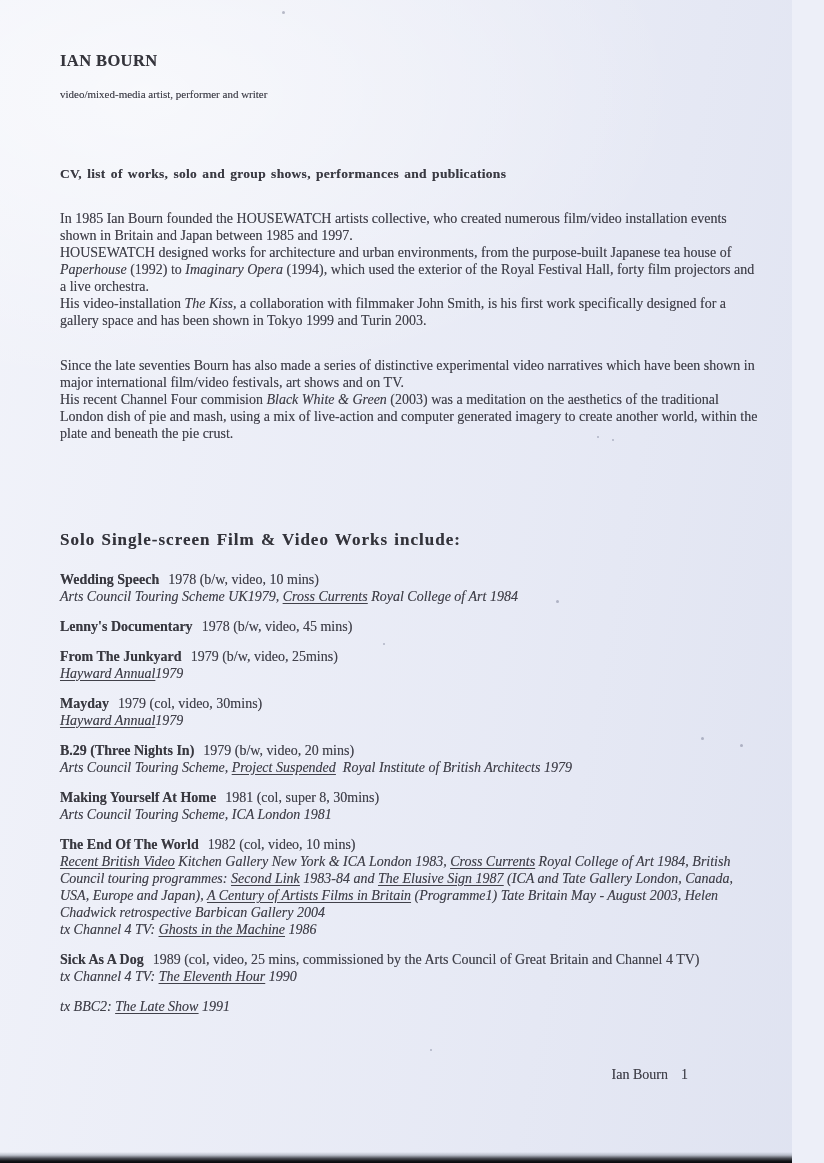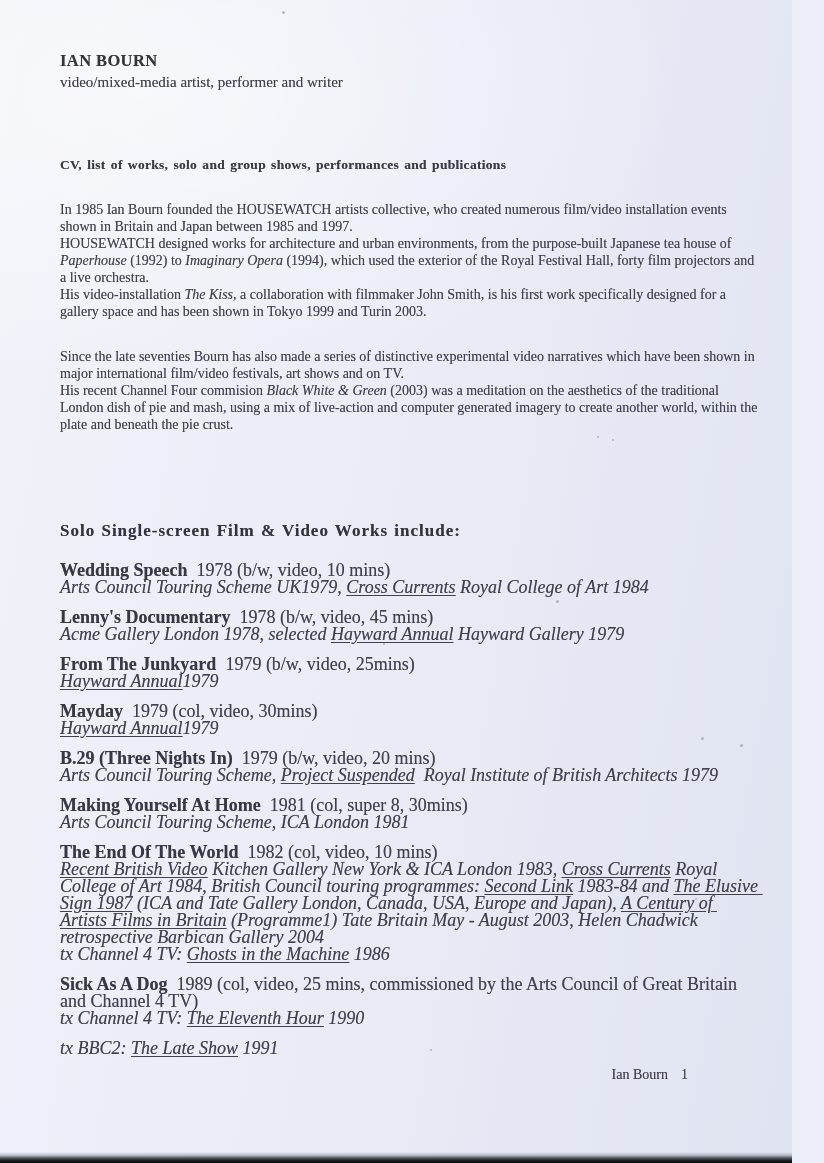--- a/index.html
+++ b/index.html
@@ -35,21 +35,21 @@
     z-index: 1;
   }
   .content * { text-shadow: 0 0 0.6px rgba(72,72,88,0.55); }
   h1 {
     margin: 0;
     font-size: 16.5px;
     font-weight: bold;
     letter-spacing: 0.4px;
     color: var(--ink-strong);
   }
-  .subtitle { margin-top: 3px; font-size: 15px; }
+  .subtitle { margin-top: 17px; font-size: 11px; }
   .cv-heading {
     margin-top: 66px;
     font-size: 13.5px;
     font-weight: bold;
     letter-spacing: 0.3px;
     word-spacing: 1.5px;
     color: #3a3a42;
   }
   .bio {
     margin: 28px 0 0 0;
@@ -59,21 +59,21 @@
   }
   .bio + .bio { }
   h2 {
     margin: 88px 0 6px 0;
     font-size: 17px;
     font-weight: bold;
     letter-spacing: 1px;
     word-spacing: 1px;
     color: #33333a;
   }
-  .work { margin-top: 13px; font-size: 18px; line-height: 17px; }
+  .work { margin-top: 13px; font-size: 14px; line-height: 17px; }
   .work.first { margin-top: 21px; }
   .wt { font-weight: bold; color: #38383f; }
   .wd { margin-left: 9px; }
   .venue { white-space: pre-wrap; font-style: italic; }
   .u { text-decoration: underline; text-underline-offset: 1.5px; }
   .i { font-style: italic; }
   .footer {
     position: absolute;
     top: 1067px;
     left: 0;
@@ -126,21 +126,20 @@
 
     <h2>Solo Single-screen Film &amp; Video Works include:</h2>
 
     <div class="work first">
       <div><span class="wt">Wedding Speech</span><span class="wd">1978 (b/w, video, 10 mins)</span></div>
       <div class="venue"><span>Arts Council Touring Scheme UK1979, </span><span class="u">Cross Currents</span><span> Royal College of Art 1984</span></div>
     </div>
 
     <div class="work">
       <div><span class="wt">Lenny's Documentary</span><span class="wd">1978 (b/w, video, 45 mins)</span></div>
-      <div class="venue"><span>Acme Gallery London 1978, selected </span><span class="u">Hayward Annual</span><span> Hayward Gallery 1979</span></div>
     </div>
 
     <div class="work">
       <div><span class="wt">From The Junkyard</span><span class="wd">1979 (b/w, video, 25mins)</span></div>
       <div class="venue"><span class="u">Hayward Annual</span><span>1979</span></div>
     </div>
 
     <div class="work">
       <div><span class="wt">Mayday</span><span class="wd">1979 (col, video, 30mins)</span></div>
       <div class="venue"><span class="u">Hayward Annual</span><span>1979</span></div>

